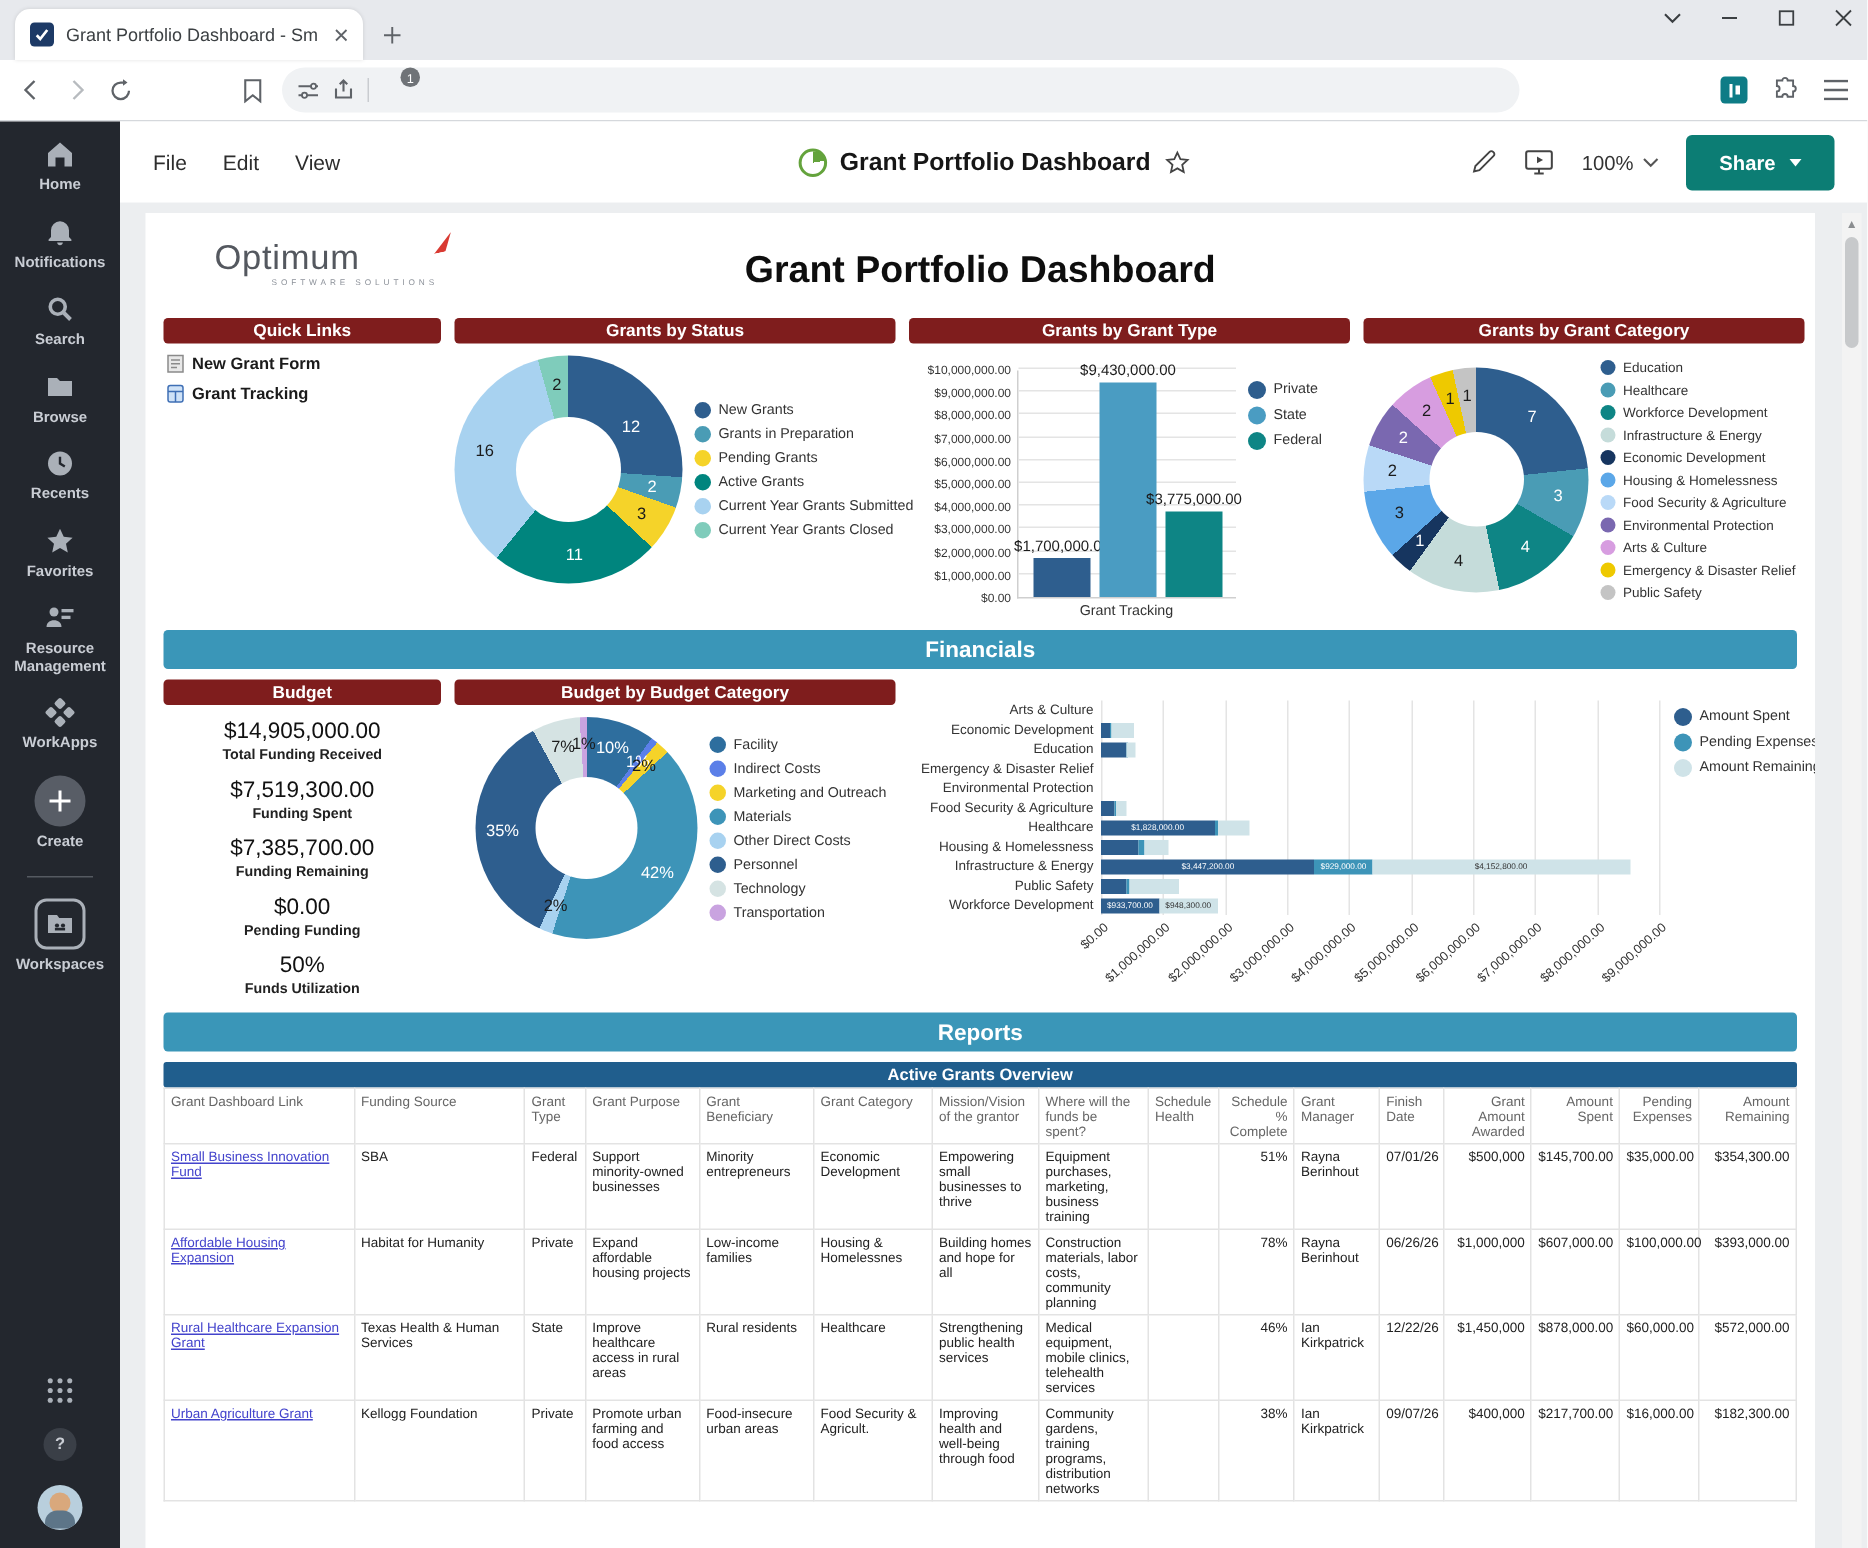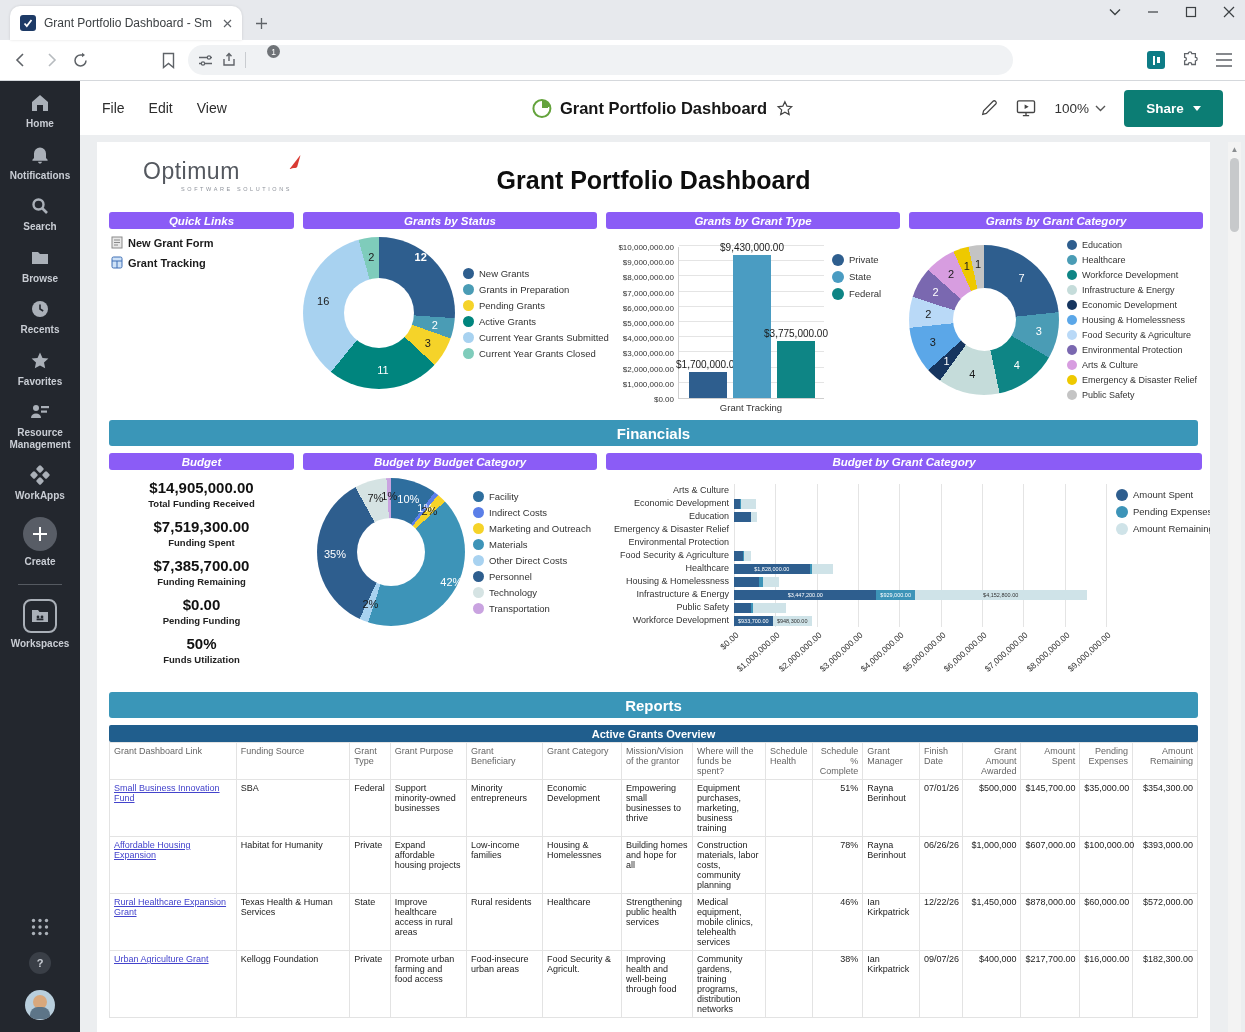--- a/index.html
+++ b/index.html
@@ -70,22 +70,22 @@
   .dash-header { position:relative; height:58px; }
   .logo { position:absolute; left:34px; top:4px; }
   .logo-word { font-size:23px; color:#54585f; letter-spacing:.5px; position:relative; font-family:"Liberation Sans",sans-serif; }
   .logo-arrow { position:absolute; right:-10px; top:-2px; width:14px; height:12px; background:#d93a32; clip-path:polygon(0 100%,100% 0,55% 100%); transform:rotate(-12deg); }
   .logo-tag { font-size:5.5px; letter-spacing:2.6px; color:#8d929a; margin:1px 0 0 38px; }
   .dash-title { text-align:center; font-size:25px; font-weight:bold; color:#0e0e0e; padding-top:12px; }
 
   .banner { height:26px; background:#3a96b8; border-radius:3px; color:#fff; font-weight:bold; font-size:15px;
             display:flex; align-items:center; justify-content:center; margin:7px 0; }
   .panel-row { display:flex; gap:9px; align-items:flex-start; }
-  .panel-header { height:17px; background:#8b5cf6; border-radius:3px; color:#fff; font-weight:bold; font-size:11.5px;
-                  display:flex; align-items:center; justify-content:center;font-style:italic; }
+  .panel-header { height:17px; background:#7f1d1d; border-radius:3px; color:#fff; font-weight:bold; font-size:11.5px;
+                  display:flex; align-items:center; justify-content:center; }
 
   .quick-links { width:185px; flex:0 0 185px; }
   .ql-item { display:flex; align-items:center; gap:5px; margin:7px 0 0 2px; font-size:11px; font-weight:bold; color:#1b1b1b; cursor:pointer; }
 
   .chart-panel-sm { width:294px; flex:0 0 294px; }
   .chart-body { display:flex; align-items:center; padding-top:8px; gap:8px; }
   .donut { position:relative; border-radius:50%; flex:0 0 auto; }
   .donut-hole { position:absolute; background:#fff; border-radius:50%; }
   .donut-label { position:absolute; font-size:11px; transform:translate(-50%,-50%); white-space:nowrap; }
   .legend { display:flex; flex-direction:column; }
@@ -99,21 +99,21 @@
   .vtick { position:absolute; right:4px; font-size:8px; color:#333; transform:translateY(-50%); white-space:nowrap; }
   .vplot { width:146px; height:152px; position:relative; margin-top:2px; border-left:1px solid #cfcfcf; border-bottom:1px solid #cfcfcf; }
   .gridline-h { position:absolute; left:0; right:0; height:1px; background:#e4e4e4; }
   .vbar { position:absolute; bottom:0; width:38px; }
   .vbar-label { position:absolute; font-size:10px; color:#1b1b1b; white-space:nowrap; transform:translateX(-50%); }
   .vxlabel { text-align:center; font-size:9.5px; color:#333; margin-top:3px; }
 
   
   .budget-panel { width:185px; flex:0 0 185px; }
   .metric { text-align:center; margin-top:9px; }
-  .metric-value { font-size:15px; font-weight:bold; color:#111; }
+  .metric-value { font-size:15px; font-weight:normal; color:#111; }
   .metric-label { font-size:9.5px; font-weight:bold; color:#222; margin-top:2px; }
 
   .hchart-panel { width:596px; flex:0 0 596px; }
   .hchart { display:flex; padding-top:14px; }
   .hlabels { width:128px; flex:0 0 128px; }
   .hlabel { height:13px; font-size:9px; color:#333; text-align:right; padding-right:5px; line-height:13px; white-space:nowrap; }
   .hplot { width:372px; position:relative; }
   .gridline-v { position:absolute; top:0; bottom:0; width:1px; background:#e4e4e4; }
   .hrow { height:13px; position:relative; }
   .hseg { position:absolute; top:1.5px; height:10px; }
@@ -412,21 +412,21 @@
                 </svg>
               <span>Grant Tracking</span>
             </div>
           </div>
 
           <div class="chart-panel-sm">
             <div class="panel-header">Grants by Status</div>
             <div class="chart-body" id="chart-status">
                 <div class="donut" style="height: 152px; width: 152px; background: conic-gradient(rgb(46, 94, 142) 0deg, rgb(46, 94, 142) 93.913deg, rgb(74, 156, 181) 93.913deg, rgb(74, 156, 181) 109.565deg, rgb(245, 211, 41) 109.565deg, rgb(245, 211, 41) 133.043deg, rgb(0, 133, 126) 133.043deg, rgb(0, 133, 126) 219.13deg, rgb(168, 210, 240) 219.13deg, rgb(168, 210, 240) 344.348deg, rgb(127, 204, 187) 344.348deg, rgb(127, 204, 187) 360deg);">
                   <div class="donut-hole" style="height: 69.92px; width: 69.92px; top: 41.04px; left: 41.04px;"></div>
-                  <div class="donut-label" style="left: 117.658px; top: 20px; color: rgb(255, 255, 255); font-weight: bold;">12</div>
+                  <div class="donut-label" style="left: 117.658px; top: 48px; color: rgb(255, 255, 255);">12</div>
                   <div class="donut-label" style="left: 131.808px; top: 87.597px; color: rgb(255, 255, 255);">2</div>
                   <div class="donut-label" style="left: 124.702px; top: 105.616px; color: rgb(27, 27, 27);">3</div>
                   <div class="donut-label" style="left: 79.8898px; top: 132.867px; color: rgb(255, 255, 255);">11</div>
                   <div class="donut-label" style="left: 20.1922px; top: 64.403px; color: rgb(27, 27, 27);">16</div>
                   <div class="donut-label" style="left: 68.2385px; top: 19.5309px; color: rgb(27, 27, 27);">2</div>
                 </div>
                 <div class="legend">
                   <div class="legend-item">
                     <span class="legend-dot" style="background: rgb(46, 94, 142); flex-basis: 11px; height: 11px; width: 11px;"></span>
                     <span class="legend-text" style="font-size: 9.5px;">New Grants</span>
@@ -606,21 +606,21 @@
           </div>
 
           <div class="chart-panel-sm">
             <div class="panel-header">Budget by Budget Category</div>
             <div class="chart-body" id="chart-budgetcat" style="padding-left: 14px;">
                 <div class="donut" style="height: 148px; width: 148px; background: conic-gradient(rgb(46, 110, 158) 0deg, rgb(46, 110, 158) 36deg, rgb(91, 127, 232) 36deg, rgb(91, 127, 232) 39.6deg, rgb(245, 211, 41) 39.6deg, rgb(245, 211, 41) 46.8deg, rgb(61, 148, 184) 46.8deg, rgb(61, 148, 184) 198deg, rgb(168, 210, 240) 198deg, rgb(168, 210, 240) 205.2deg, rgb(46, 94, 142) 205.2deg, rgb(46, 94, 142) 331.2deg, rgb(213, 227, 227) 331.2deg, rgb(213, 227, 227) 356.4deg, rgb(201, 163, 224) 356.4deg, rgb(201, 163, 224) 360deg);">
                   <div class="donut-hole" style="height: 68.08px; width: 68.08px; top: 39.96px; left: 39.96px;"></div>
                   <div class="donut-label" style="left: 91.305px; top: 20.7408px; color: rgb(255, 255, 255);">10%</div>
                   <div class="donut-label" style="left: 108.323px; top: 29.7513px; color: rgb(255, 255, 255);">1%</div>
                   <div class="donut-label" style="left: 112.335px; top: 33.1778px; color: rgb(27, 27, 27);">2%</div>
-                  <div class="donut-label" style="left: 121.282px; top: 104.006px; color: rgb(255, 255, 255); margin-left: 13px;">42%</div>
+                  <div class="donut-label" style="left: 121.282px; top: 104.006px; color: rgb(255, 255, 255);">42%</div>
                   <div class="donut-label" style="left: 53.385px; top: 126.067px; color: rgb(27, 27, 27);">2%</div>
                   <div class="donut-label" style="left: 18.0276px; top: 75.759px; color: rgb(255, 255, 255);">35%</div>
                   <div class="donut-label" style="left: 58.3765px; top: 20.2236px; color: rgb(27, 27, 27);">7%</div>
                   <div class="donut-label" style="left: 72.241px; top: 18.0276px; color: rgb(27, 27, 27);">1%</div>
                 </div>
                 <div class="legend">
                   <div class="legend-item">
                     <span class="legend-dot" style="background: rgb(46, 110, 158); flex-basis: 11px; height: 11px; width: 11px;"></span>
                     <span class="legend-text" style="font-size: 9.5px;">Facility</span>
                   </div>
@@ -650,21 +650,20 @@
                   </div>
                   <div class="legend-item">
                     <span class="legend-dot" style="background: rgb(201, 163, 224); flex-basis: 11px; height: 11px; width: 11px;"></span>
                     <span class="legend-text" style="font-size: 9.5px;">Transportation</span>
                   </div>
                 </div>
               </div>
           </div>
 
           <div class="hchart-panel">
-            <div class="panel-header">Budget by Grant Category</div>
             <div id="chart-hbar">
                 <div class="hchart">
                   <div class="hlabels">
                     <div class="hlabel">Arts &amp; Culture</div>
                     <div class="hlabel">Economic Development</div>
                     <div class="hlabel">Education</div>
                     <div class="hlabel">Emergency &amp; Disaster Relief</div>
                     <div class="hlabel">Environmental Protection</div>
                     <div class="hlabel">Food Security &amp; Agriculture</div>
                     <div class="hlabel">Healthcare</div>

